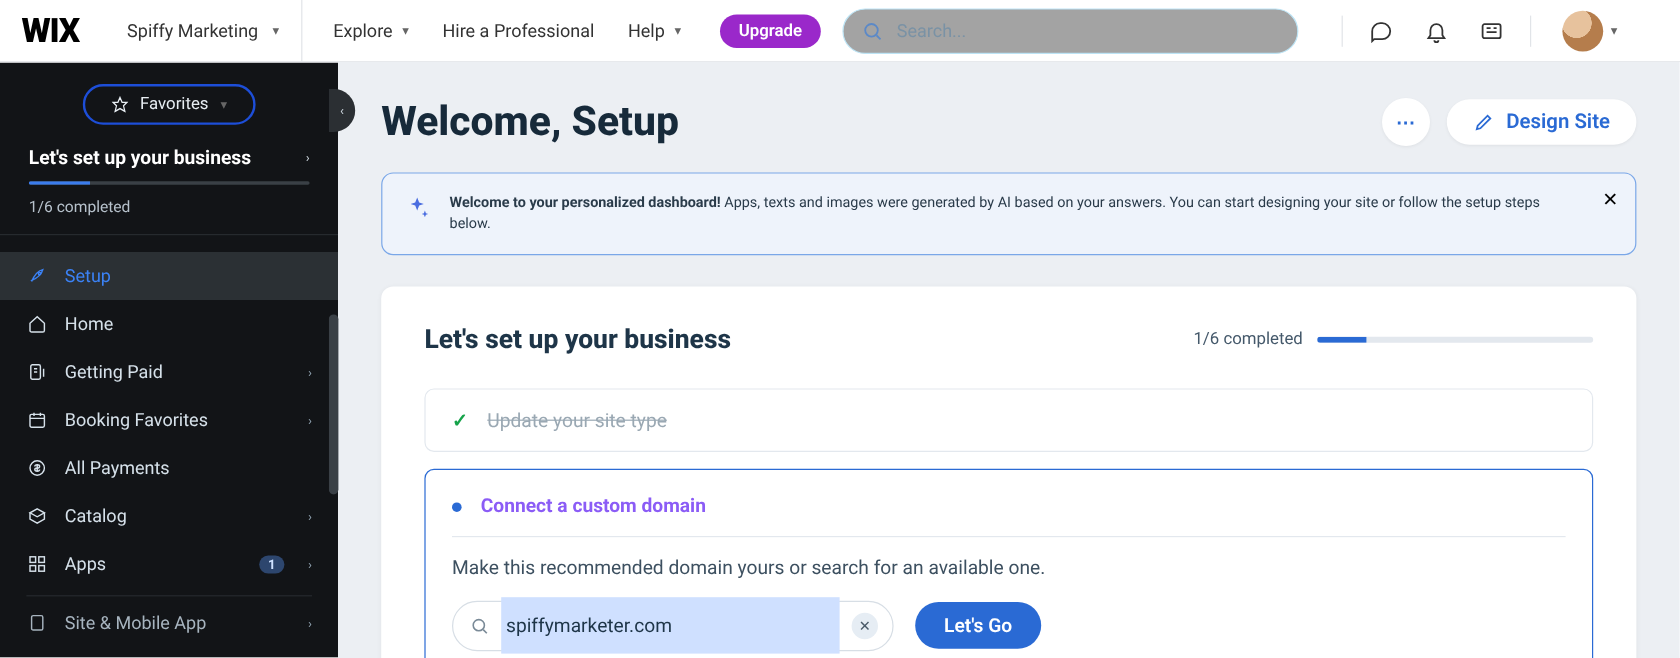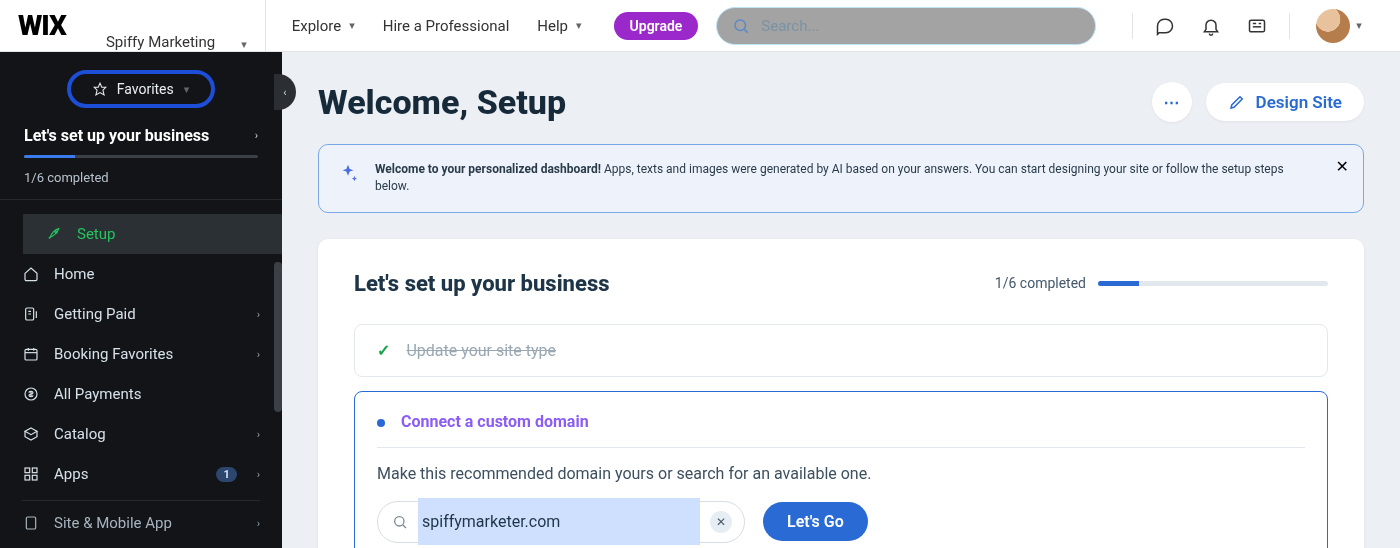--- a/index.html
+++ b/index.html
@@ -1,51 +1,51 @@
 <!DOCTYPE html>
 <html><head>
 <meta charset="utf-8">
 <style>
   *{box-sizing:border-box;margin:0;padding:0;font-family:-apple-system,BlinkMacSystemFont,"Segoe UI",Roboto,Helvetica,Arial,sans-serif;}
   body{width:1400px;height:548px;overflow:hidden;background:#fff;color:#162d3d;}
 
   
   .topbar{height:52px;display:flex;align-items:center;border-bottom:1px solid #e1e4e8;background:#fff;z-index:10;position:relative;}
   .wix-logo{font-weight:900;font-size:28px;letter-spacing:-1px;margin:0 22px 0 18px;color:#000;}
-  .site-switcher{display:flex;align-items:flex-end;gap:26px;padding:0 18px;height:100%;border-right:1px solid #e1e4e8;cursor:pointer;}
+  .site-switcher{display:flex;align-items:center;gap:12px;padding:0 18px;height:100%;border-right:1px solid #e1e4e8;cursor:pointer;}
   .site-switcher-name{font-size:15px;color:#333;}
   .chev{font-size:11px;color:#666;}
   .top-nav{display:flex;align-items:center;gap:0;padding-left:12px;}
   .top-nav-item{display:flex;align-items:center;gap:8px;padding:0 14px;font-size:15px;color:#333;cursor:pointer;}
   .upgrade-btn{background:#9a28ca;color:#fff;font-weight:600;border:none;border-radius:18px;padding:6px 16px;font-size:14px;margin:0 18px;cursor:pointer;}
   .search-wrap{flex:1;display:flex;align-items:center;max-width:380px;background:#a3a3a3;border:1px solid #bde4f5;border-radius:22px;height:38px;padding:0 14px;gap:10px;margin-right:20px;}
   .search-wrap input{flex:1;background:transparent;border:none;outline:none;font-size:15px;color:#333;}
   .search-wrap input::placeholder{color:#7a92a5;}
   .top-sep{width:1px;height:26px;background:#e1e4e8;margin:0 16px;}
   .top-icons{display:flex;align-items:center;gap:26px;padding:0 6px;}
   .tic{width:20px;height:20px;display:flex;align-items:center;justify-content:center;color:#333;cursor:pointer;}
   .avatar-wrap{display:flex;align-items:center;gap:6px;margin:0 22px 0 10px;cursor:pointer;}
   .avatar{width:34px;height:34px;border-radius:50%;background:radial-gradient(circle at 35% 30%, #e7c29d 0 38%, #b57d4c 39% 100%);}
 
   
   .layout{display:flex;height:calc(100% - 52px);}
   .sidebar{width:282px;background:#121417;color:#d6e1ea;position:relative;display:flex;flex-direction:column;}
   .collapse-tab{position:absolute;right:-14px;top:22px;width:22px;height:36px;background:#2b2f33;border-radius:0 18px 18px 0;display:flex;align-items:center;justify-content:center;color:#cfd8df;font-size:11px;cursor:pointer;}
   .fav-wrap{display:flex;justify-content:center;padding:18px 0 18px;}
-  .fav-btn{display:flex;align-items:center;gap:10px;border:4px solid #1d4ed8;border-radius:20px;padding:7px 22px;font-size:14px;color:#e8eef3;cursor:pointer;}
+  .fav-btn{display:flex;align-items:center;gap:10px;border:2px solid #1d4ed8;border-radius:20px;padding:7px 22px;font-size:14px;color:#e8eef3;cursor:pointer;}
   .setup-block{padding:0 24px 14px;border-bottom:1px solid #262a2e;}
   .setup-row{display:flex;align-items:center;justify-content:space-between;cursor:pointer;}
   .setup-title{font-size:16px;font-weight:700;color:#fff;}
   .prog-track{height:3px;background:#3a4046;border-radius:2px;margin-top:10px;overflow:hidden;}
   .prog-fill{height:100%;background:#3b7ced;width:22%;}
   .setup-sub{font-size:13px;color:#b7c2cc;margin-top:12px;}
 
   .menu{padding-top:14px;overflow:hidden;}
   .menu-item{display:flex;align-items:center;gap:14px;height:40px;padding:0 22px;font-size:15px;color:#d6e1ea;cursor:pointer;position:relative;}
-  .menu-item.active{background:#2b3034;color:#22c55e;margin-left:23px;}
+  .menu-item.active{background:#2b3034;color:#3b82f6;}
   .mi-icon{width:18px;display:flex;justify-content:center;}
   .mi-label{flex:1;}
   .mi-chev{font-size:11px;color:#8ea0af;}
   .mi-badge{background:#2d466e;color:#cfe2ff;font-size:11px;font-weight:700;border-radius:10px;padding:1px 7px;margin-right:6px;}
   .menu-div{height:1px;background:#262a2e;margin:6px 22px;}
   .menu-item.truncated{height:32px;color:#a7b4bf;}
   .sb-scroll{position:absolute;right:0;top:210px;width:8px;height:150px;background:#3a4046;border-radius:4px;}
 
   
   .main{flex:1;background:#eceff3;overflow:auto;}

